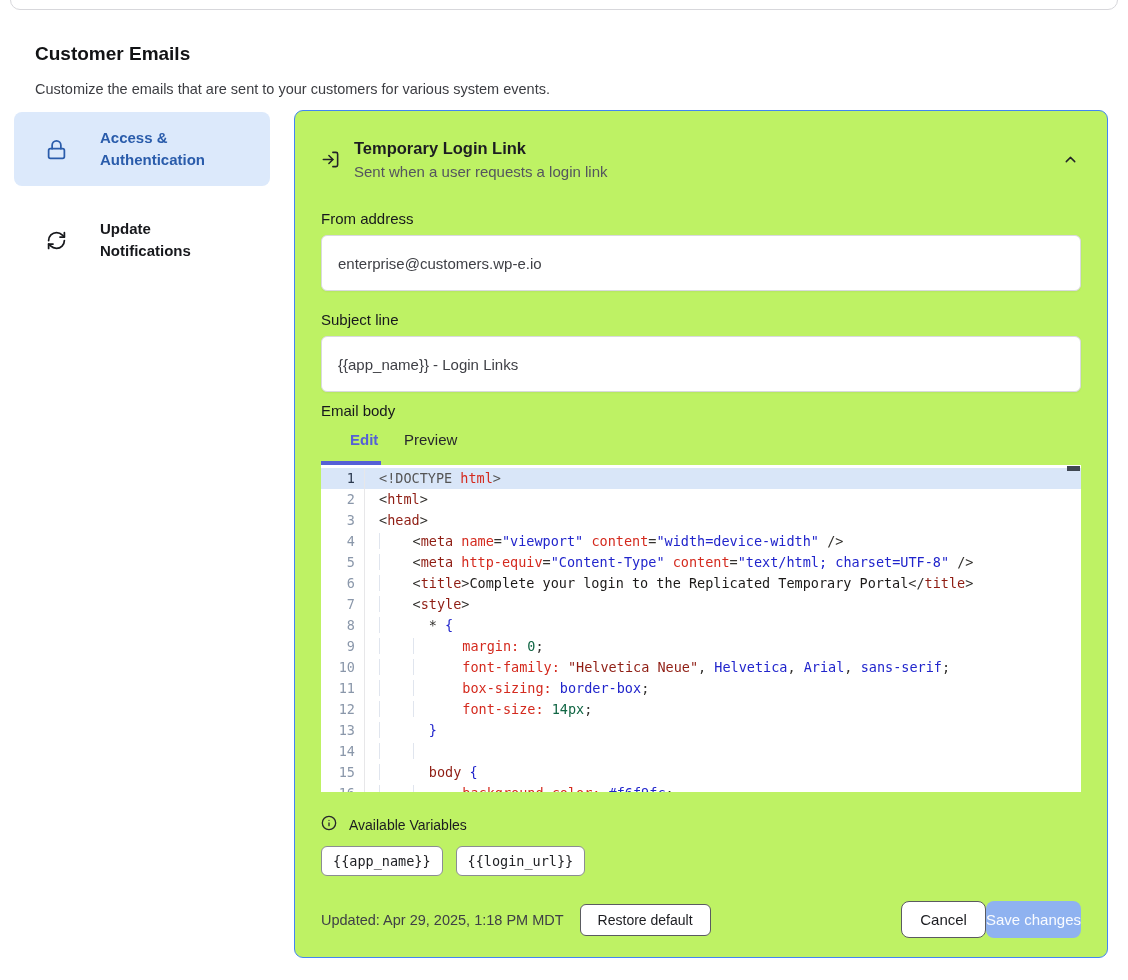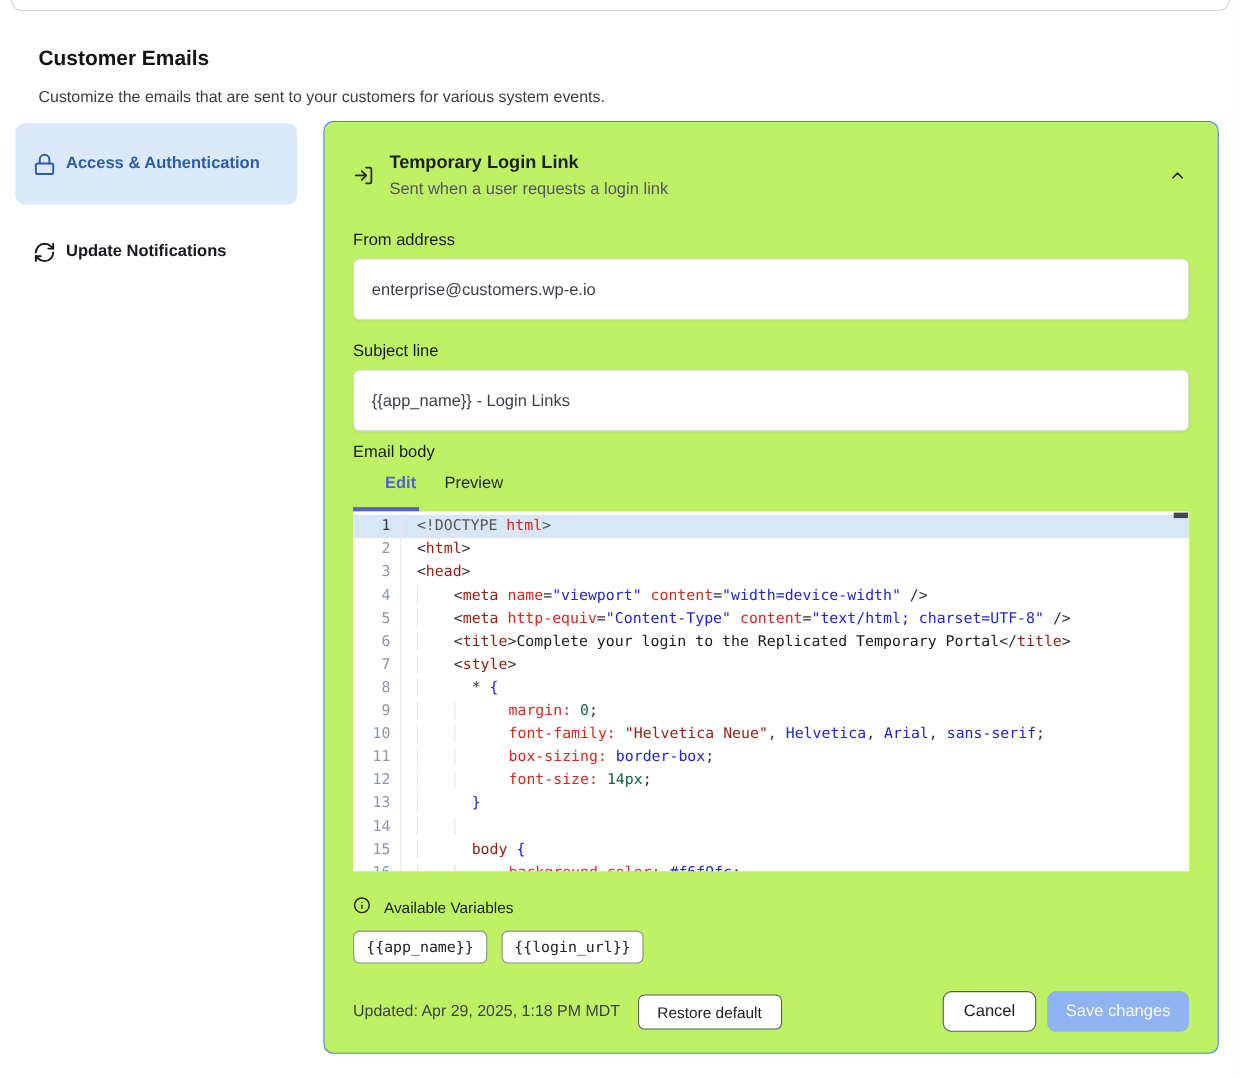--- a/index.html
+++ b/index.html
@@ -8,22 +8,22 @@
 
   
   .top-edge{position:absolute;top:-12px;left:10px;width:1106px;height:20px;
     border:1px solid #d7d7db;border-radius:0 0 10px 10px;background:#fff;}
 
   .page-title{position:absolute;left:35px;top:30px;font-size:19px;font-weight:700;color:#121315;}
   .page-subtitle{position:absolute;left:35px;top:66px;font-size:14.5px;color:#3c3d42;}
 
   
   .sidebar{position:absolute;left:14px;top:112px;width:256px;}
-  .side-item{display:flex;align-items:center;gap:8px;box-sizing:border-box;
-    width:256px;padding:14px 16px;border-radius:8px;cursor:pointer;}
+  .side-item{display:flex;align-items:center;gap:32px;box-sizing:border-box;
+    width:256px;padding:14px 32px;border-radius:8px;cursor:pointer;}
   .side-item .lbl{font-size:15px;line-height:22px;font-weight:600;}
   .side-item.active{background:#dce9fb;color:#2a5cab;min-height:74px;}
   .side-item.plain{color:#17181c;margin-top:18px;}
   .side-ico{flex:0 0 22px;display:flex;align-items:center;}
 
   
   .panel{position:absolute;left:294px;top:110px;width:814px;height:848px;box-sizing:border-box;
     background:#bef264;border:1px solid #4285f4;border-radius:9px;padding:26px;}
 
   .panel-head{display:flex;align-items:flex-start;gap:14px;}
@@ -76,22 +76,22 @@
     background:#fff;border:1px solid #8b8d93;border-radius:6px;padding:6px 11px;cursor:pointer;}
 
   
   .pfoot{display:flex;align-items:center;margin-top:25px;}
   .updated{font-size:14.5px;color:#3f4046;}
   .btn{font-family:inherit;cursor:pointer;background:#fff;}
   .btn.restore{margin-left:16px;font-size:14px;color:#1b1c20;border:1px solid #5a5b60;
     border-radius:6px;padding:7px 17px;}
   .spacer{flex:1;}
   .btn.cancel{font-size:15px;color:#1b1c20;border:1px solid #5a5b60;border-radius:8px;padding:9px 18px;}
-  .btn.save{margin-left:10px;font-size:15px;color:rgba(255,255,255,.95);background:#8fb2f0;
-    border:none;border-radius:8px;padding:10px 17px;}
+  .btn.save{font-size:15px;color:rgba(255,255,255,.95);background:#8fb2f0;
+    border:none;border-radius:8px;padding:10px 0;}
 </style>
 </head>
 <body>
 
 <div class="top-edge"></div>
 
 <h1 class="page-title">Customer Emails</h1>
 <p class="page-subtitle">Customize the emails that are sent to your customers for various system events.</p>
 
 <nav class="sidebar">

